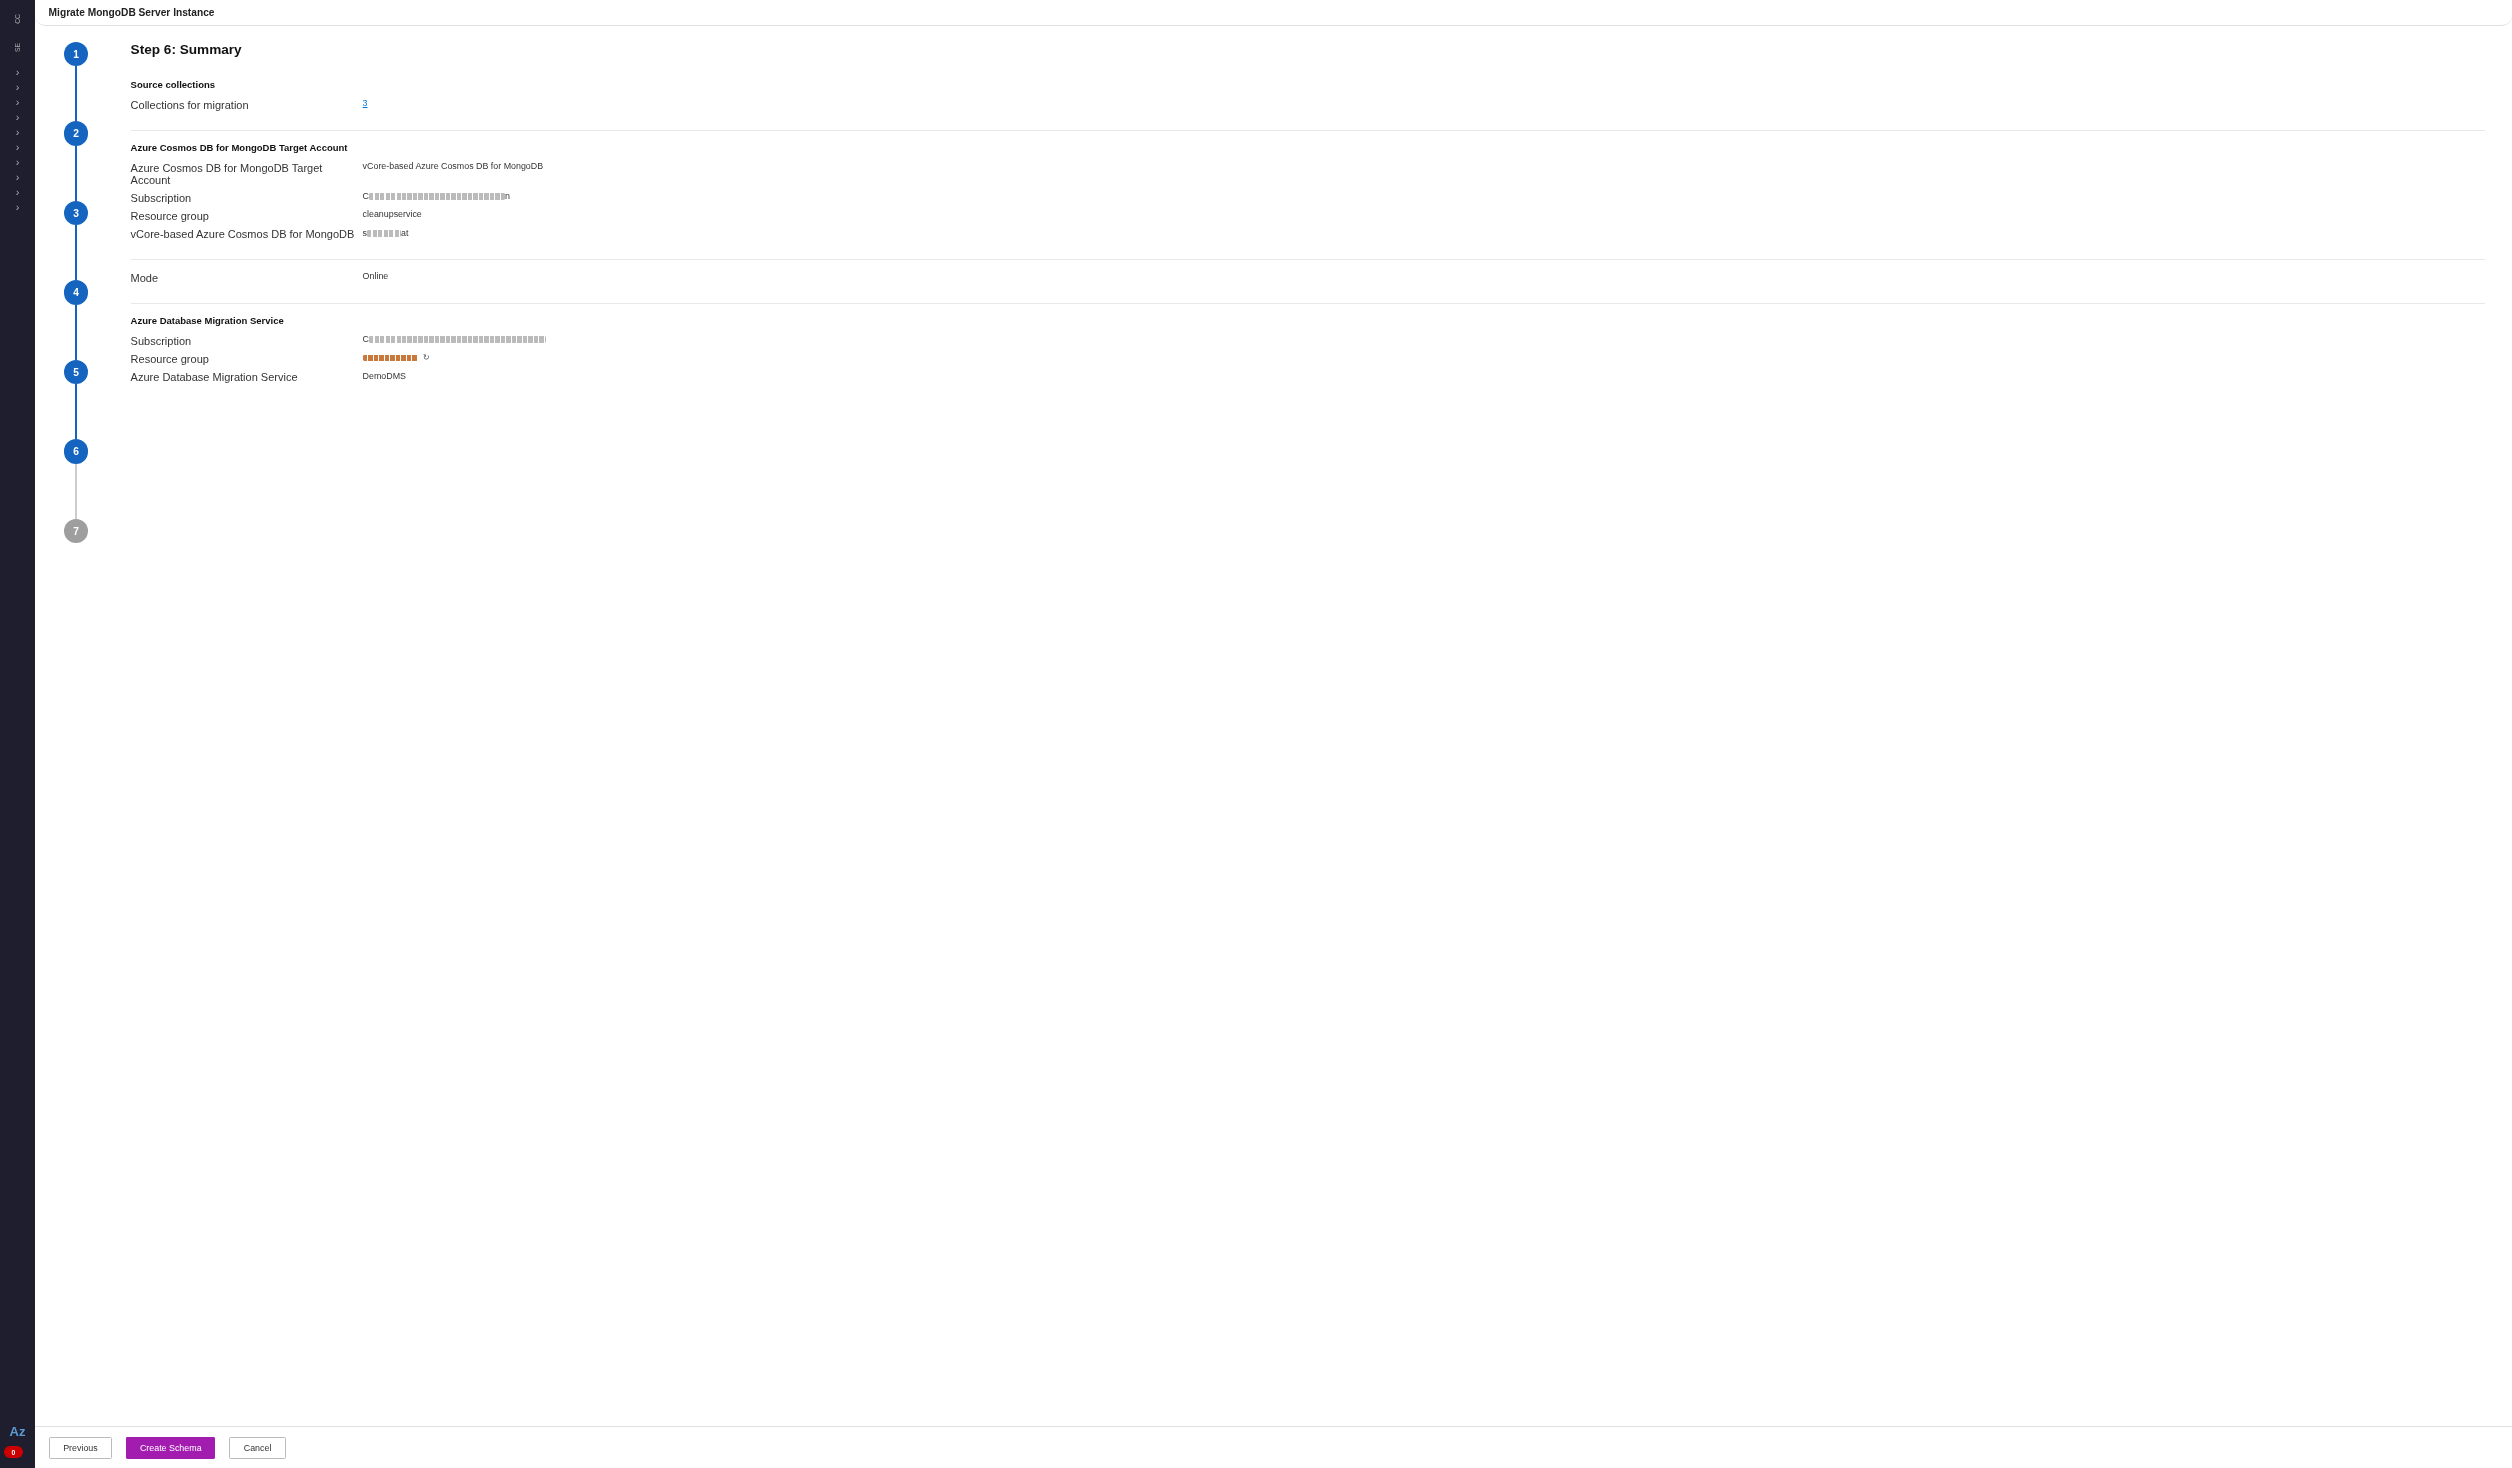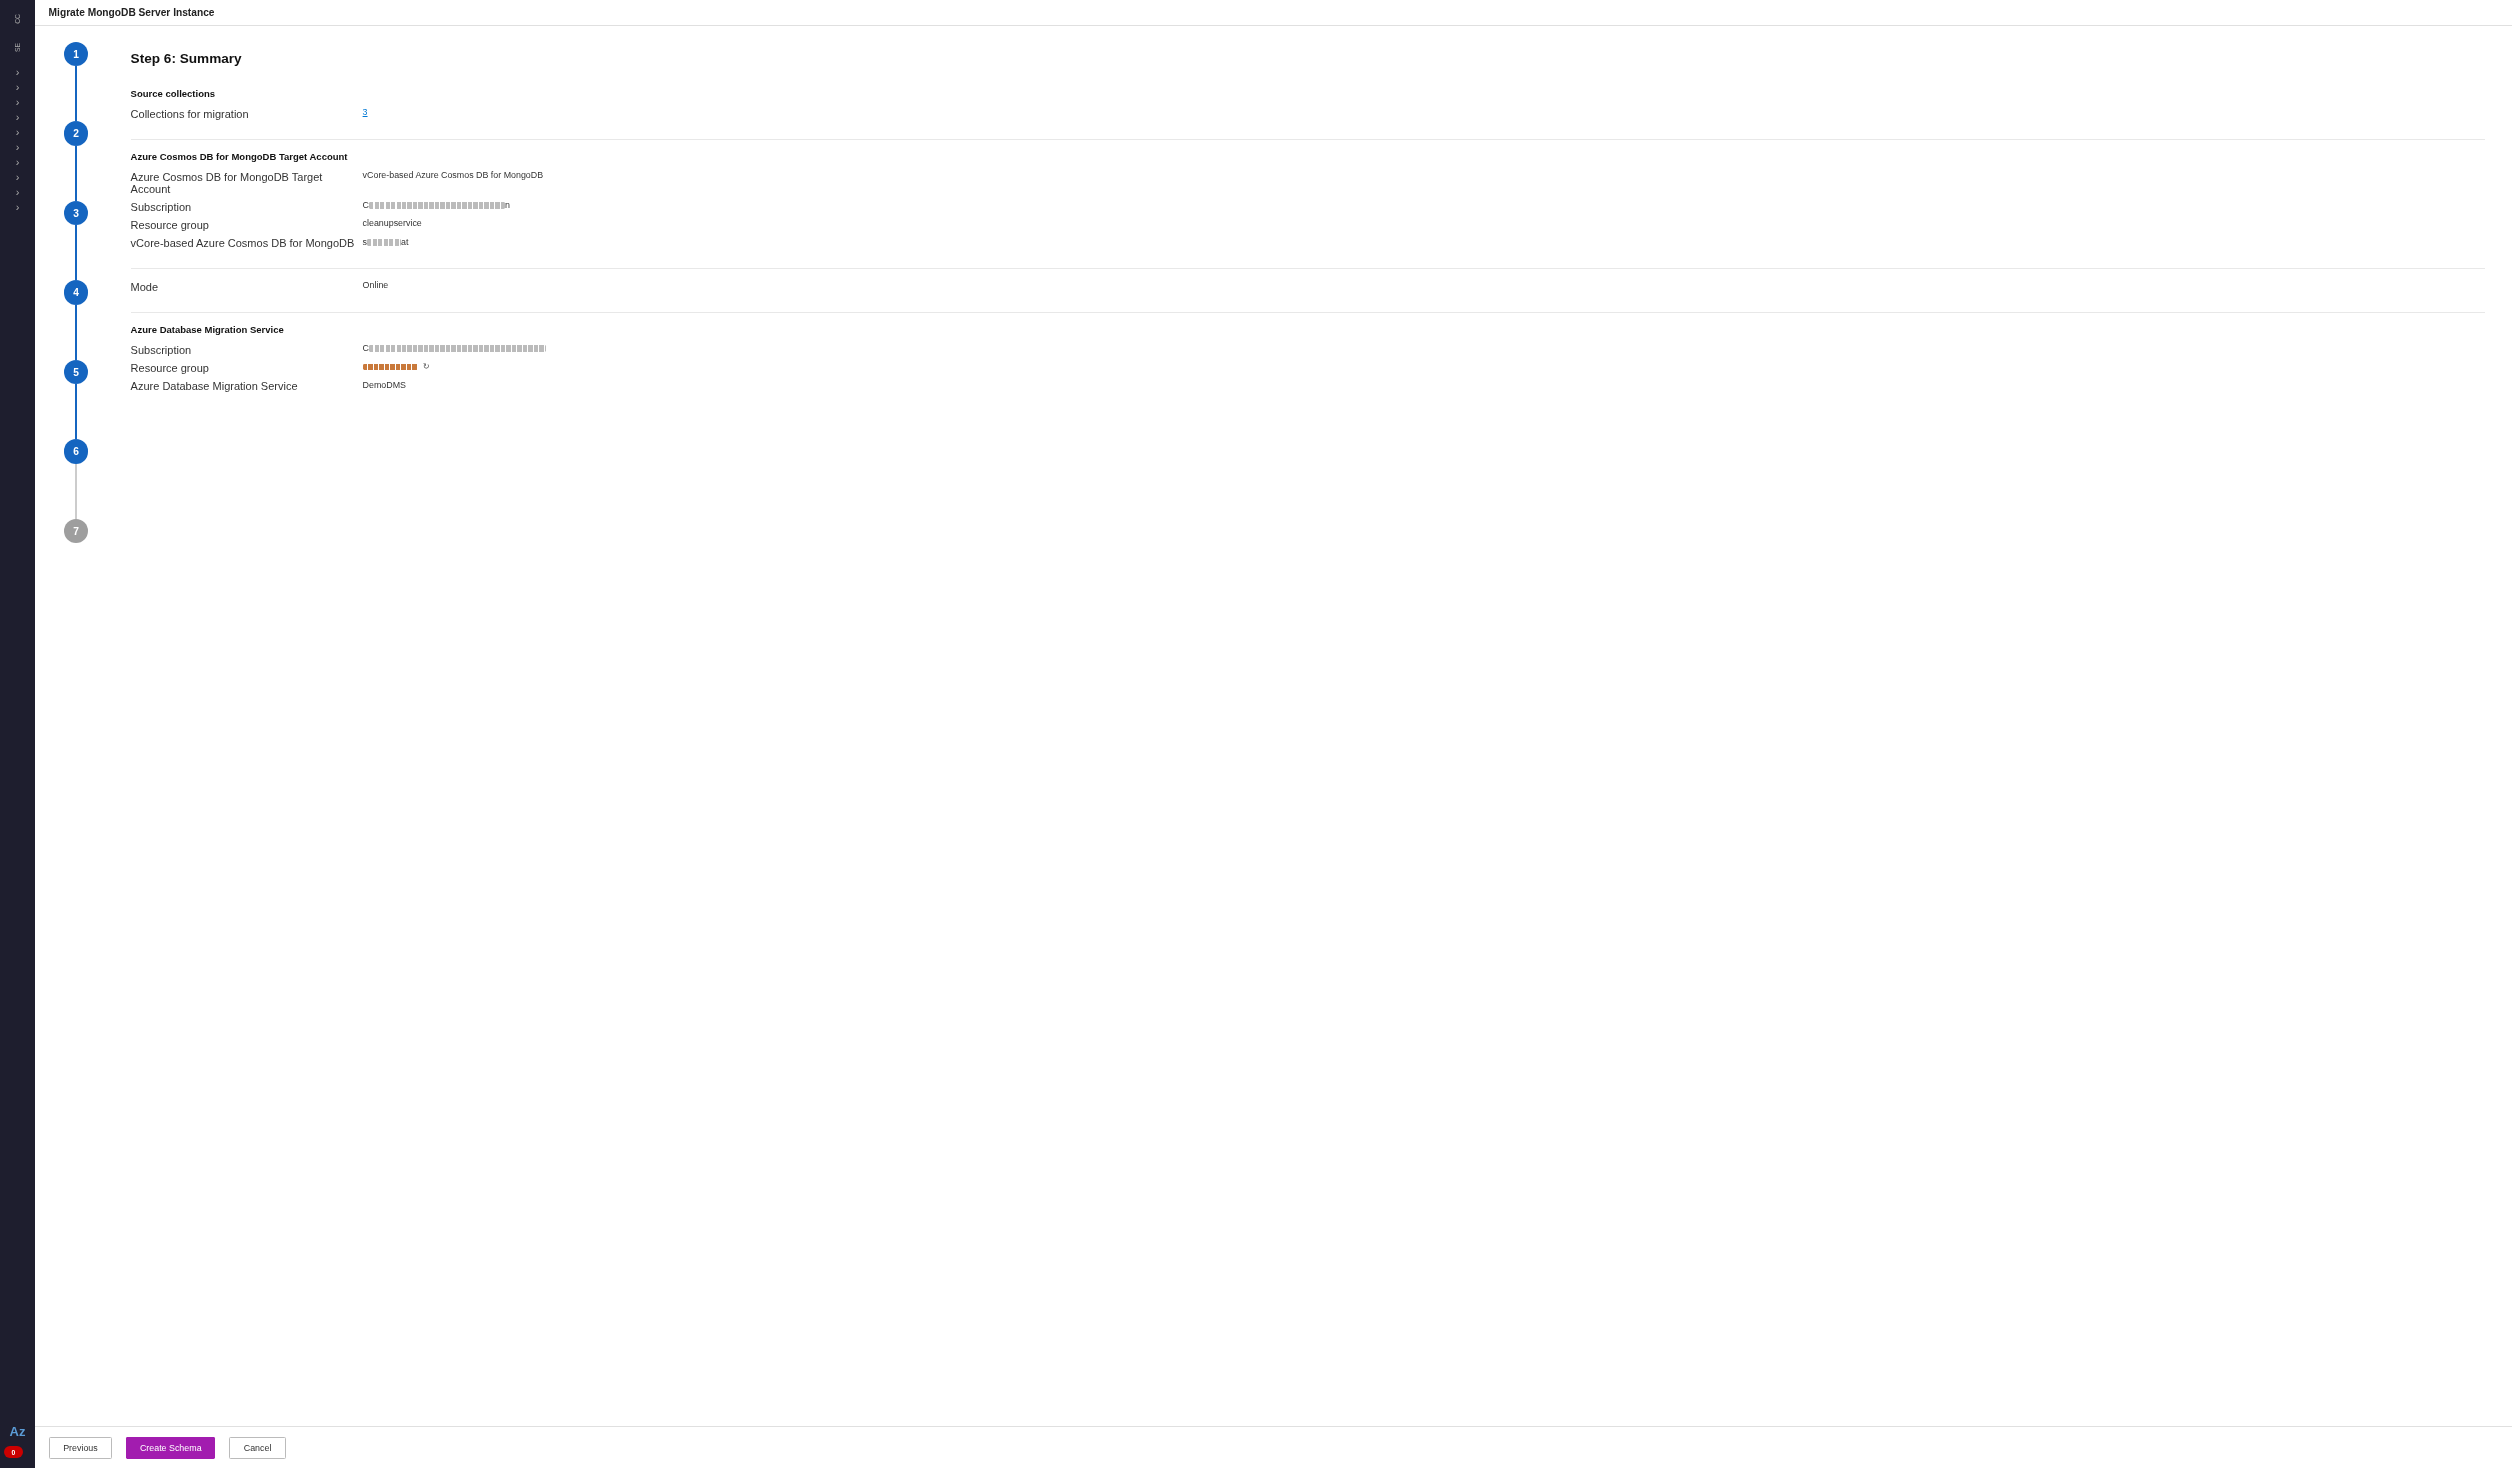--- a/index.html
+++ b/index.html
@@ -52,20 +52,21 @@
 
     
     .title-bar {
       padding: 6.8px 13.6px;
       background: #fff;
       border-bottom: 0.7px solid #e0e0e0;
       font-size: 10.2px;
       font-weight: 600;
       color: #222;
       flex-shrink: 0;
+      border-radius: 10px;
     }
 
     
     .content-wrapper {
       display: flex;
       flex: 1;
       overflow-y: auto;
       padding: 16.4px 0 16.4px 0;
     }
 
@@ -115,21 +116,20 @@
     }
 
     .step-line.inactive {
       background: #ccc;
     }
 
     
     .form-panel {
       flex: 1;
       padding: 0 27px 0 13.6px;
-      margin-top: 9px;
     }
 
     .page-title {
       font-size: 13.6px;
       font-weight: 600;
       color: #111;
       margin-bottom: 22px;
     }
 
     .section {

